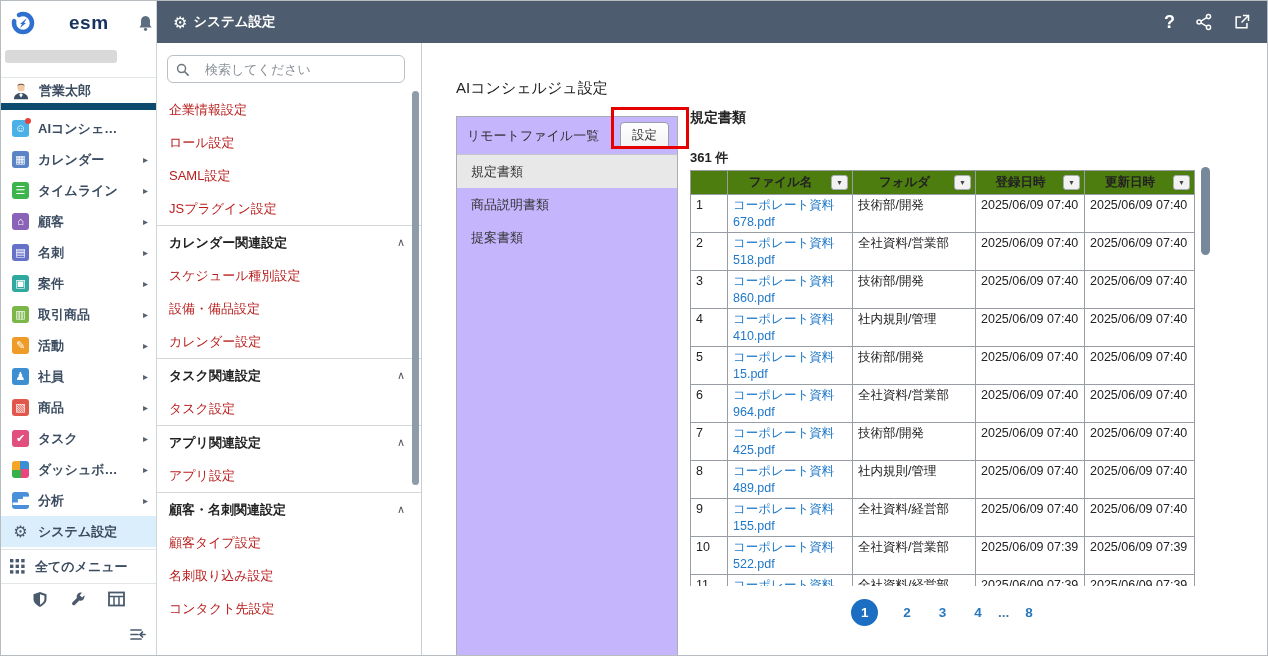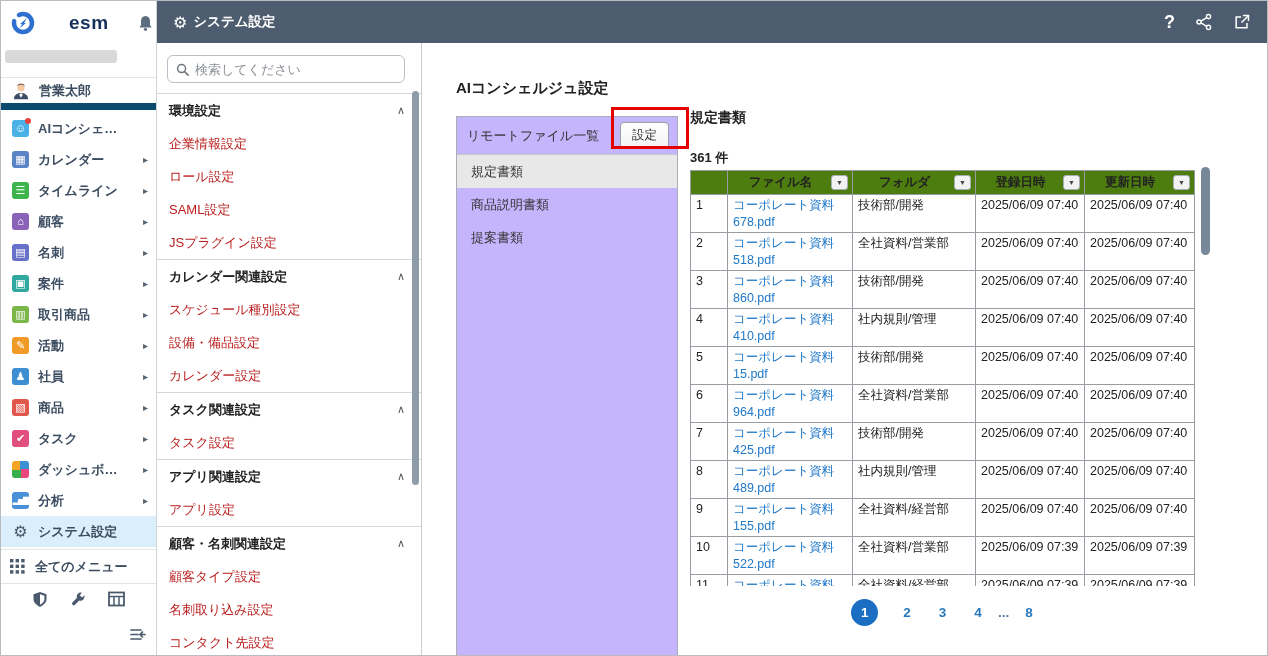--- a/index.html
+++ b/index.html
@@ -36,33 +36,33 @@
   #topbar{position:absolute;left:156px;top:0;right:0;height:42px;background:#4d5c6e;display:flex;align-items:center;padding:0 16px;box-sizing:border-box;}
   .tb-gear{color:#fff;font-size:16px;margin-right:6px;}
   .tb-title{color:#fff;font-size:13.5px;font-weight:700;}
   .tb-actions{margin-left:auto;display:flex;align-items:center;gap:20px;}
   .tb-help{color:#fff;font-size:18px;font-weight:700;cursor:pointer;line-height:1;}
   .tb-ic{cursor:pointer;display:flex;}
 
   
   #settings-nav{position:absolute;left:156px;top:42px;width:265px;bottom:0;background:#fff;border-right:1px solid #c8cdd2;box-sizing:border-box;overflow:hidden;}
   .search-wrap{position:absolute;left:10px;top:12px;width:238px;height:28px;border:1px solid #b9c0c8;border-radius:6px;display:flex;align-items:center;padding:0 8px;box-sizing:border-box;background:#fff;}
-  .search-wrap input{border:none;outline:none;flex:1;font-size:13px;color:#8b5cf6;margin-left:4px;font-family:inherit;background:transparent;}
+  .search-wrap input{border:none;outline:none;flex:1;font-size:13px;color:#8b5cf6;margin-left:14px;font-family:inherit;background:transparent;}
   .search-wrap input::placeholder{color:#8a9097;}
   .sn-list{position:absolute;left:0;top:50px;width:100%;}
   .sn-header{height:33px;display:flex;align-items:center;padding:0 16px 0 12px;border-top:1px solid #d5d8db;cursor:pointer;}
   .sn-header span:first-child{font-size:13px;font-weight:700;color:#222;}
   .chev{margin-left:auto;color:#555;font-size:11px;}
   .chev::after{content:"∧";}
   .sn-item{height:33px;display:flex;align-items:center;padding-left:12px;font-size:13px;color:#b91c1c;cursor:pointer;}
   .sn-scrollbar{position:absolute;right:2px;top:48px;width:7px;height:394px;background:#8e9caa;border-radius:4px;cursor:pointer;}
 
   
   #main{position:absolute;left:421px;top:42px;right:0;bottom:0;background:#fff;}
-  .main-title{position:absolute;left:34px;top:36px;font-size:15px;font-weight:700;color:#222;}
+  .main-title{position:absolute;left:34px;top:36px;font-size:15px;font-weight:400;color:#222;}
   .file-panel{position:absolute;left:34px;top:73px;width:222px;height:563px;border:1px solid #a9aeb4;background:#c4b5fd;box-sizing:border-box;}
   .fp-header{height:37px;display:flex;align-items:center;padding:0 8px 0 10px;border-bottom:1px solid #c4c8cc;}
   .fp-title{font-size:13px;color:#333;}
   .fp-setting-btn{margin-left:auto;font-size:12.5px;color:#333;background:linear-gradient(#fff,#f3f3f3);border:1px solid #9aa0a6;border-radius:4px;padding:4px 11px;cursor:pointer;font-family:inherit;}
   .fp-item{height:33px;display:flex;align-items:center;padding-left:14px;font-size:13px;color:#333;cursor:pointer;}
   .fp-item.selected{background:#e8e8e8;}
   .annotation-box{position:absolute;left:189px;top:64px;width:78px;height:42px;border:3px solid #e60000;box-sizing:border-box;z-index:5;pointer-events:none;}
 
   .detail-title{position:absolute;left:268px;top:66px;font-size:14px;font-weight:700;color:#222;}
   .count-label{position:absolute;left:268px;top:106px;font-size:13px;font-weight:700;color:#222;}
@@ -280,24 +280,20 @@
             <circle cx="6" cy="6" r="4.3" fill="none" stroke="#6b7420" stroke-width="0"></circle>
             <circle cx="6" cy="6" r="4.3" fill="none" stroke="#6e757c" stroke-width="1.6"></circle>
             <line x1="9.4" y1="9.4" x2="13" y2="13" stroke="#6e757c" stroke-width="1.8" stroke-linecap="round"></line>
           </svg>
       </span>
       <input type="text" data-name="settings-search-input" placeholder="検索してください" style="">
     </div>
     <div class="sn-list" data-name="settings-nav-list">
 
     <div class="sn-group" data-name="settings-group">
-          <div class="sn-header" data-name="settings-group-header">
-            <span data-name="settings-group-title">環境設定</span>
-            <span class="chev" data-name="chevron-up-icon"></span>
-          </div>
           <div class="sn-items" data-name="settings-group-items">
 
           <div class="sn-item" data-name="settings-nav-item">企業情報設定</div>
             <div class="sn-item" data-name="settings-nav-item">ロール設定</div>
             <div class="sn-item" data-name="settings-nav-item">SAML設定</div>
             <div class="sn-item" data-name="settings-nav-item">JSプラグイン設定</div>
           </div>
         </div>
         <div class="sn-group" data-name="settings-group">
           <div class="sn-header" data-name="settings-group-header">

